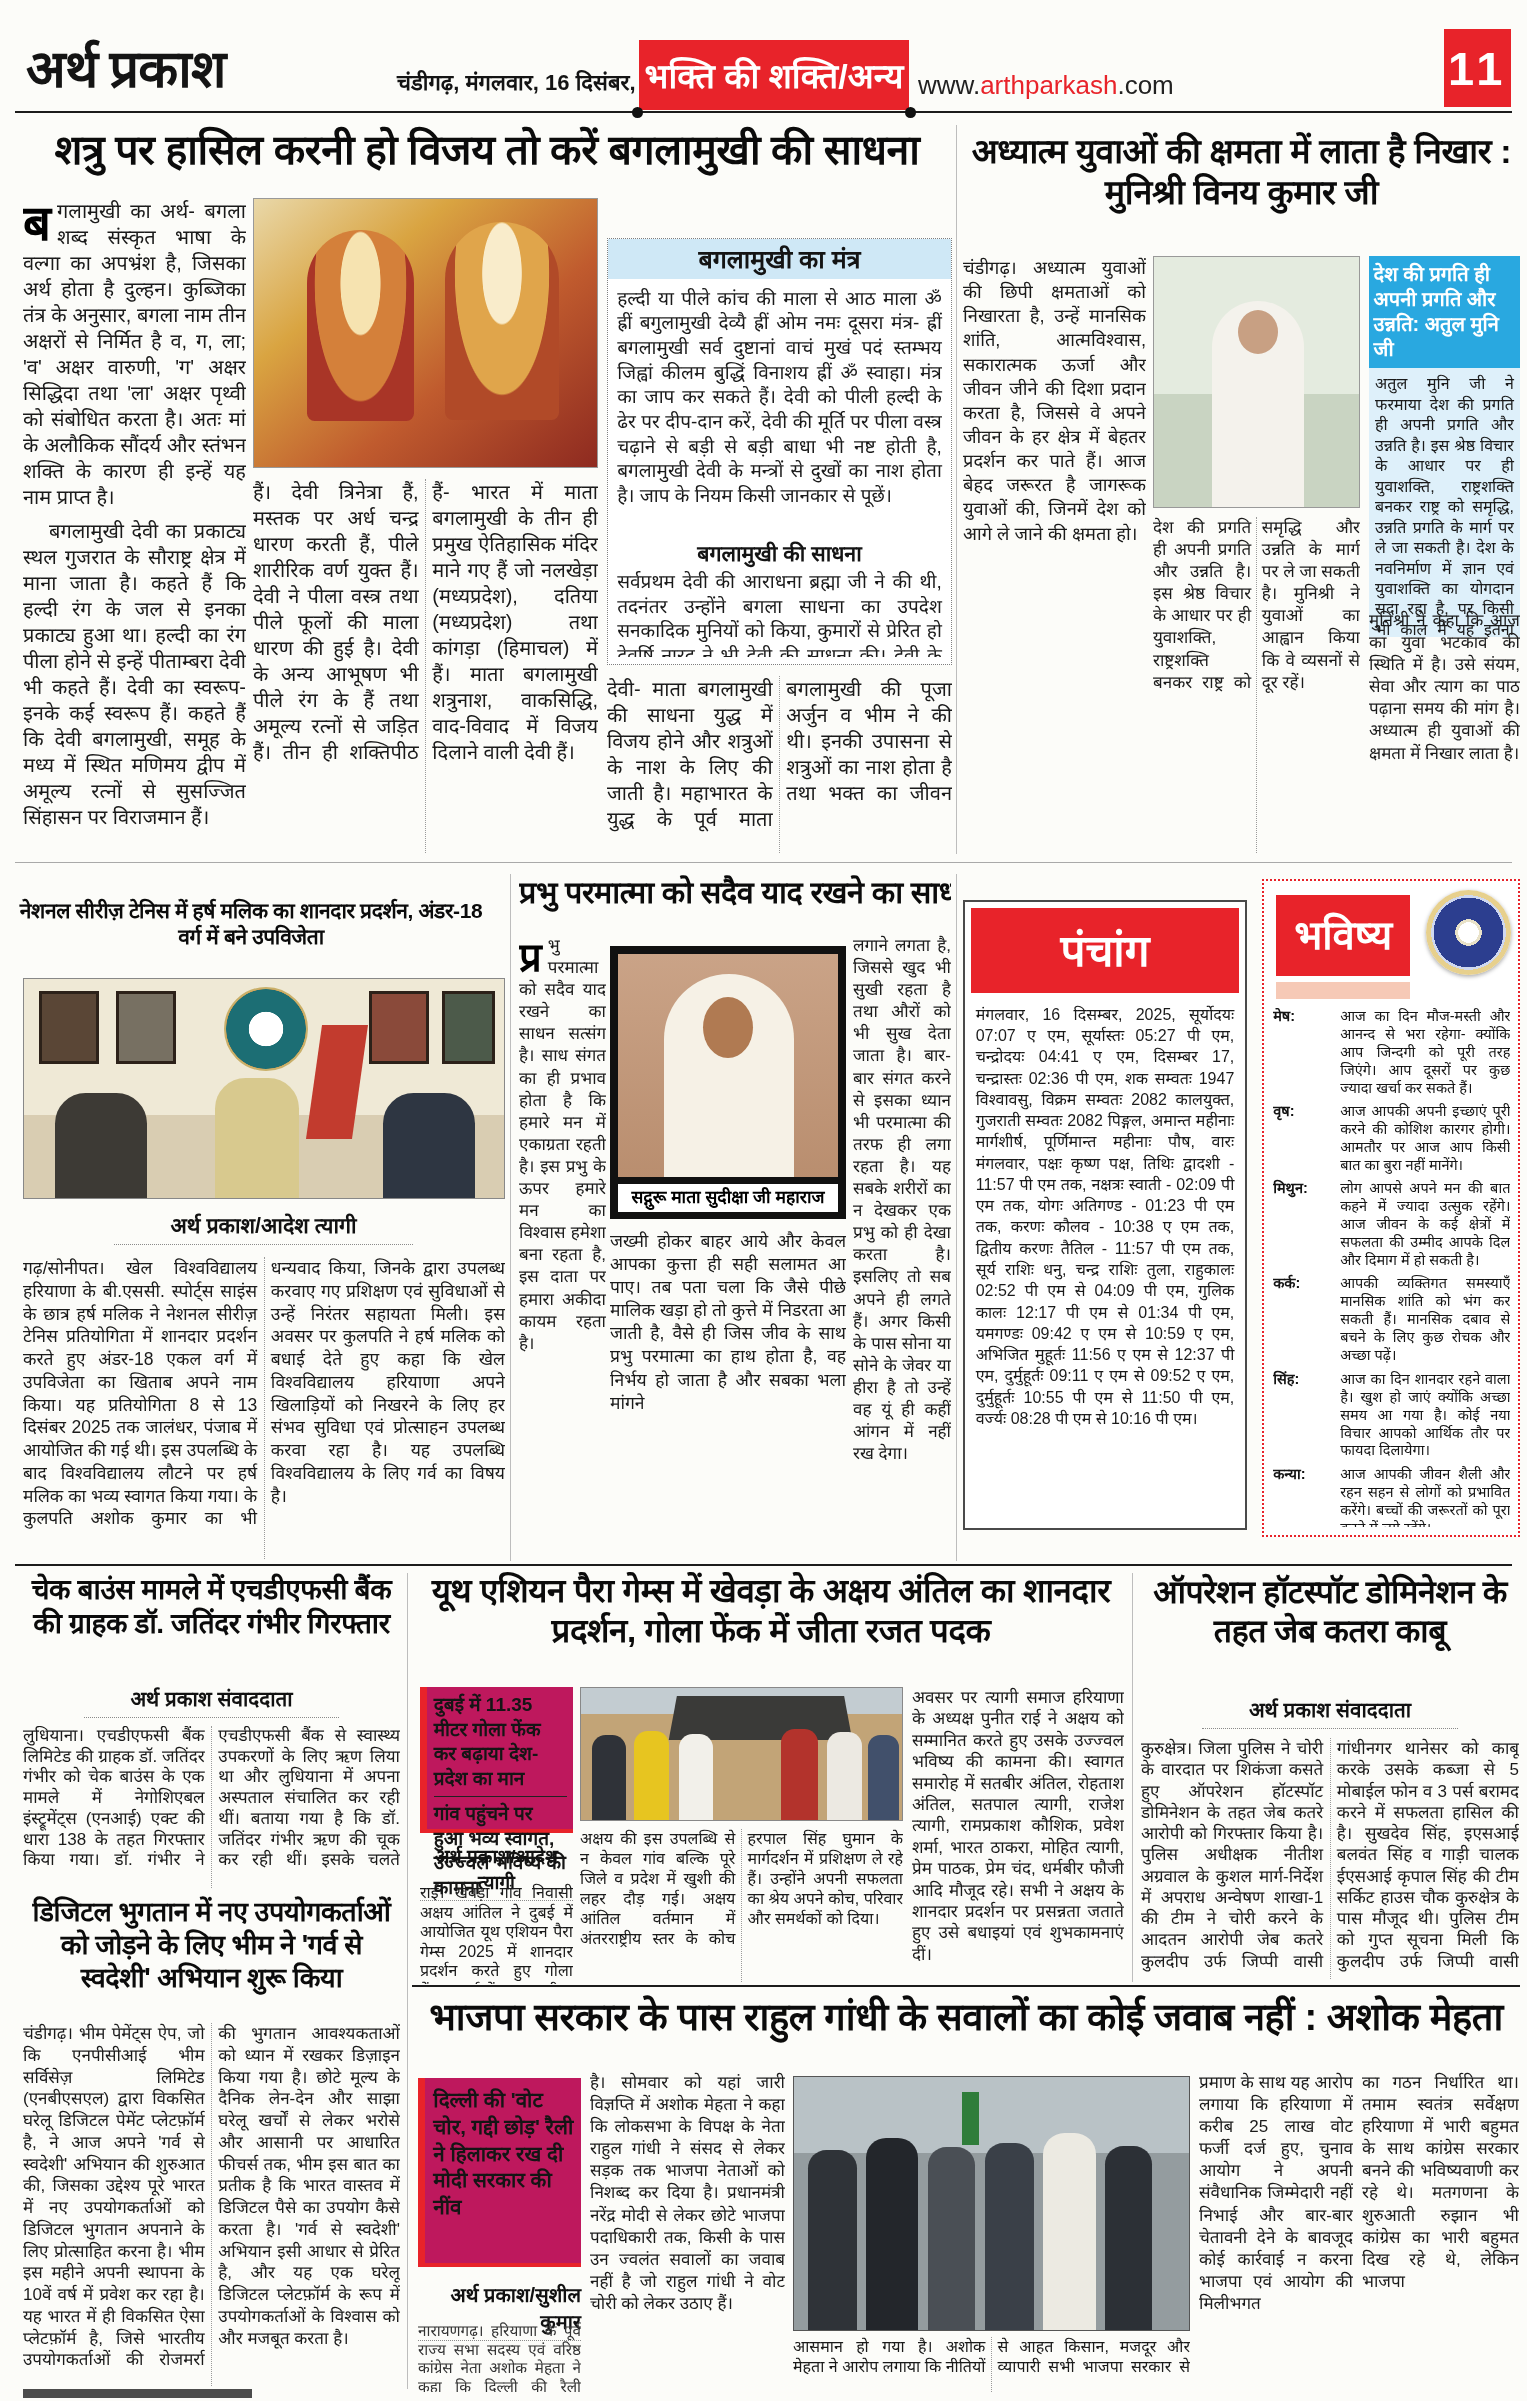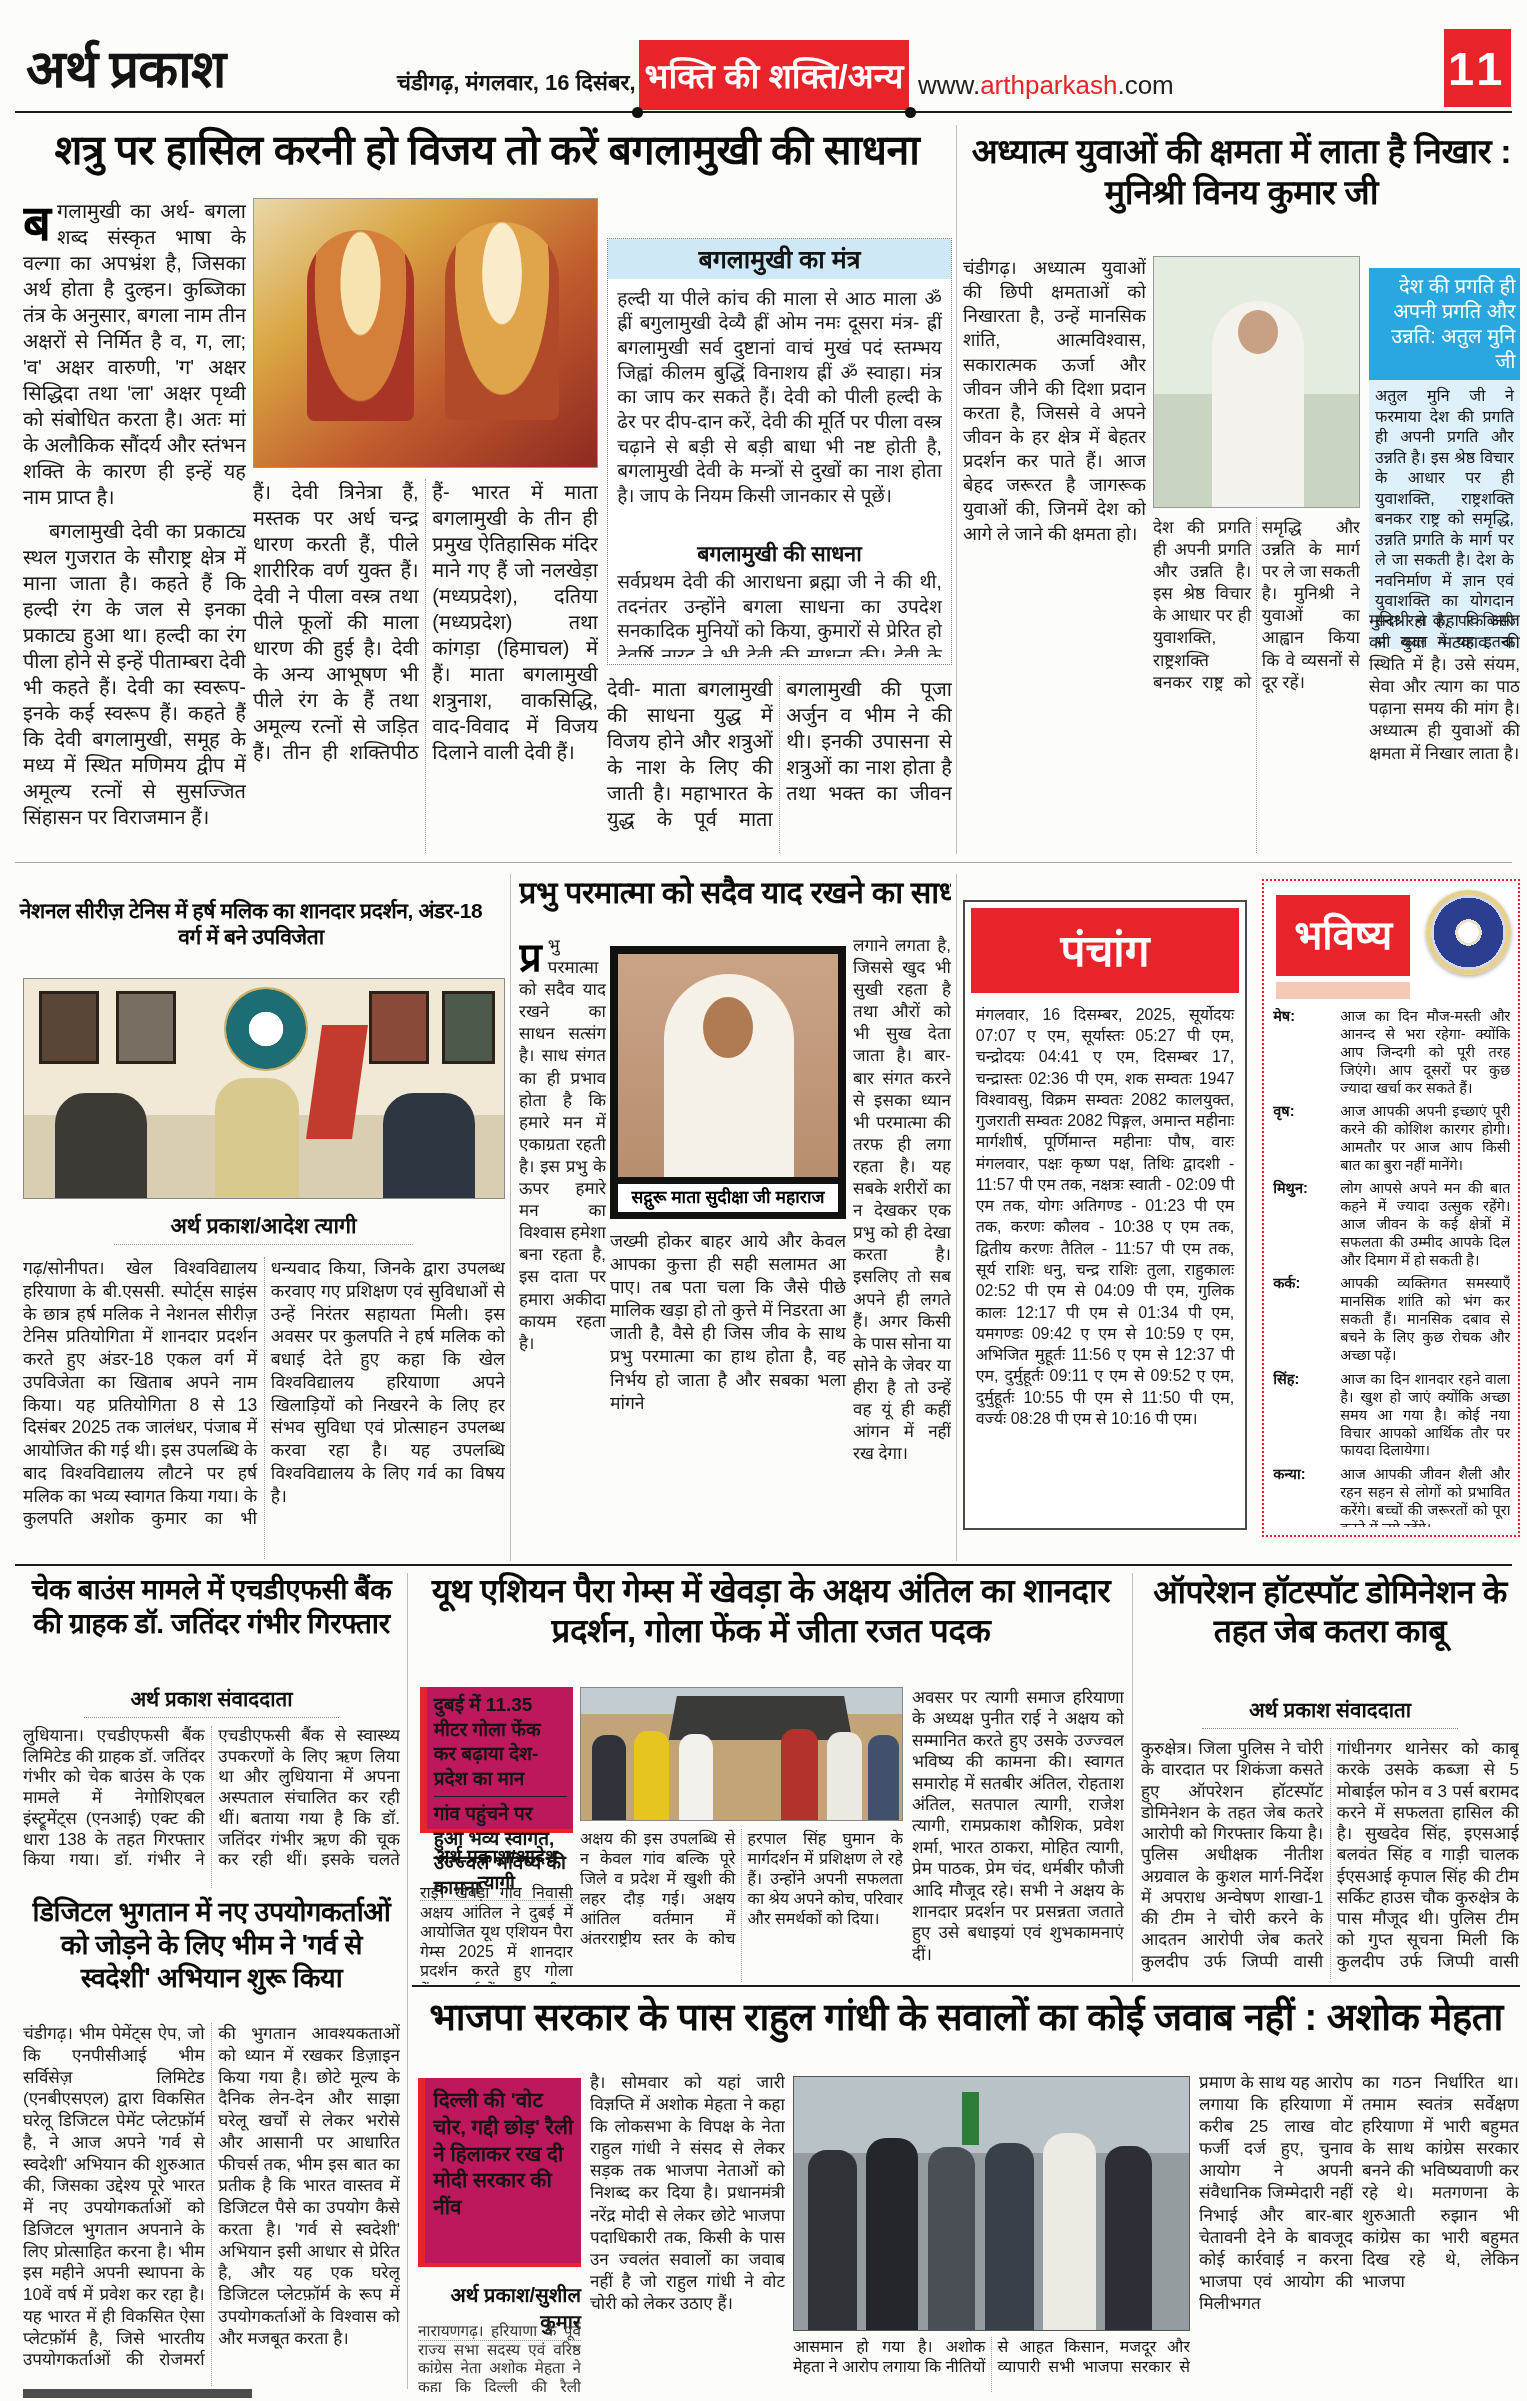--- a/index.html
+++ b/index.html
@@ -11,21 +11,21 @@
   .bt{text-align:justify;color:#1a1a1a;overflow:hidden;}
   .cols2{column-count:2;column-gap:13.7px;column-rule:0.8px dotted #9a9a9a;}
   .byline{font-weight:bold;text-align:center;color:#111;}
   .byline-rule{border-bottom:1.5px dotted #8a8a8a;margin-top:4.6px;}
   .dropcap{float:left;font-weight:bold;font-size:49px;line-height:.85;padding:4.6px 6.1px 0 0;color:#000;}
   .vline{width:0.8px;background:#bdbdbd;}
   .hline{background:#1c1c1c;}
   .ph{overflow:hidden;}
   .mantra-box{border:0.8px dotted #7e7e7e;background:#fff;}
   .mantra-head{background:#cfe8f6;font-weight:bold;text-align:center;}
-  .bluebox-head{background:#29a8e0;color:#fff;font-weight:normal;text-align:right;line-height:1.25;margin-top:12px;}
+  .bluebox-head{background:#29a8e0;color:#fff;font-weight:bold;text-align:left;line-height:1.25;}
   .bluebox-body{background:#def0fa;}
   .graybox{background:#be185d;font-weight:bold;color:#151515;line-height:1.3;}
   .redbar{position:absolute;left:0;top:0;bottom:0;width:6.9px;background:#e8232a;}
   .panchang{border:2.3px solid #4a4a4a;background:#fff;}
   .panchang-head{background:#e8232a;color:#fff;font-weight:bold;text-align:center;}
   .horo{border:2.3px dotted #e8232a;background:#fff;}
   .horo-title{background:#e8232a;color:#fff;font-weight:bold;text-align:center;}
   .horo-underbar{background:#f6c9b6;}
   .horo-row{display:flex;margin-bottom:5.3px;}
   .horo-sign{min-width:67px;font-weight:bold;}

